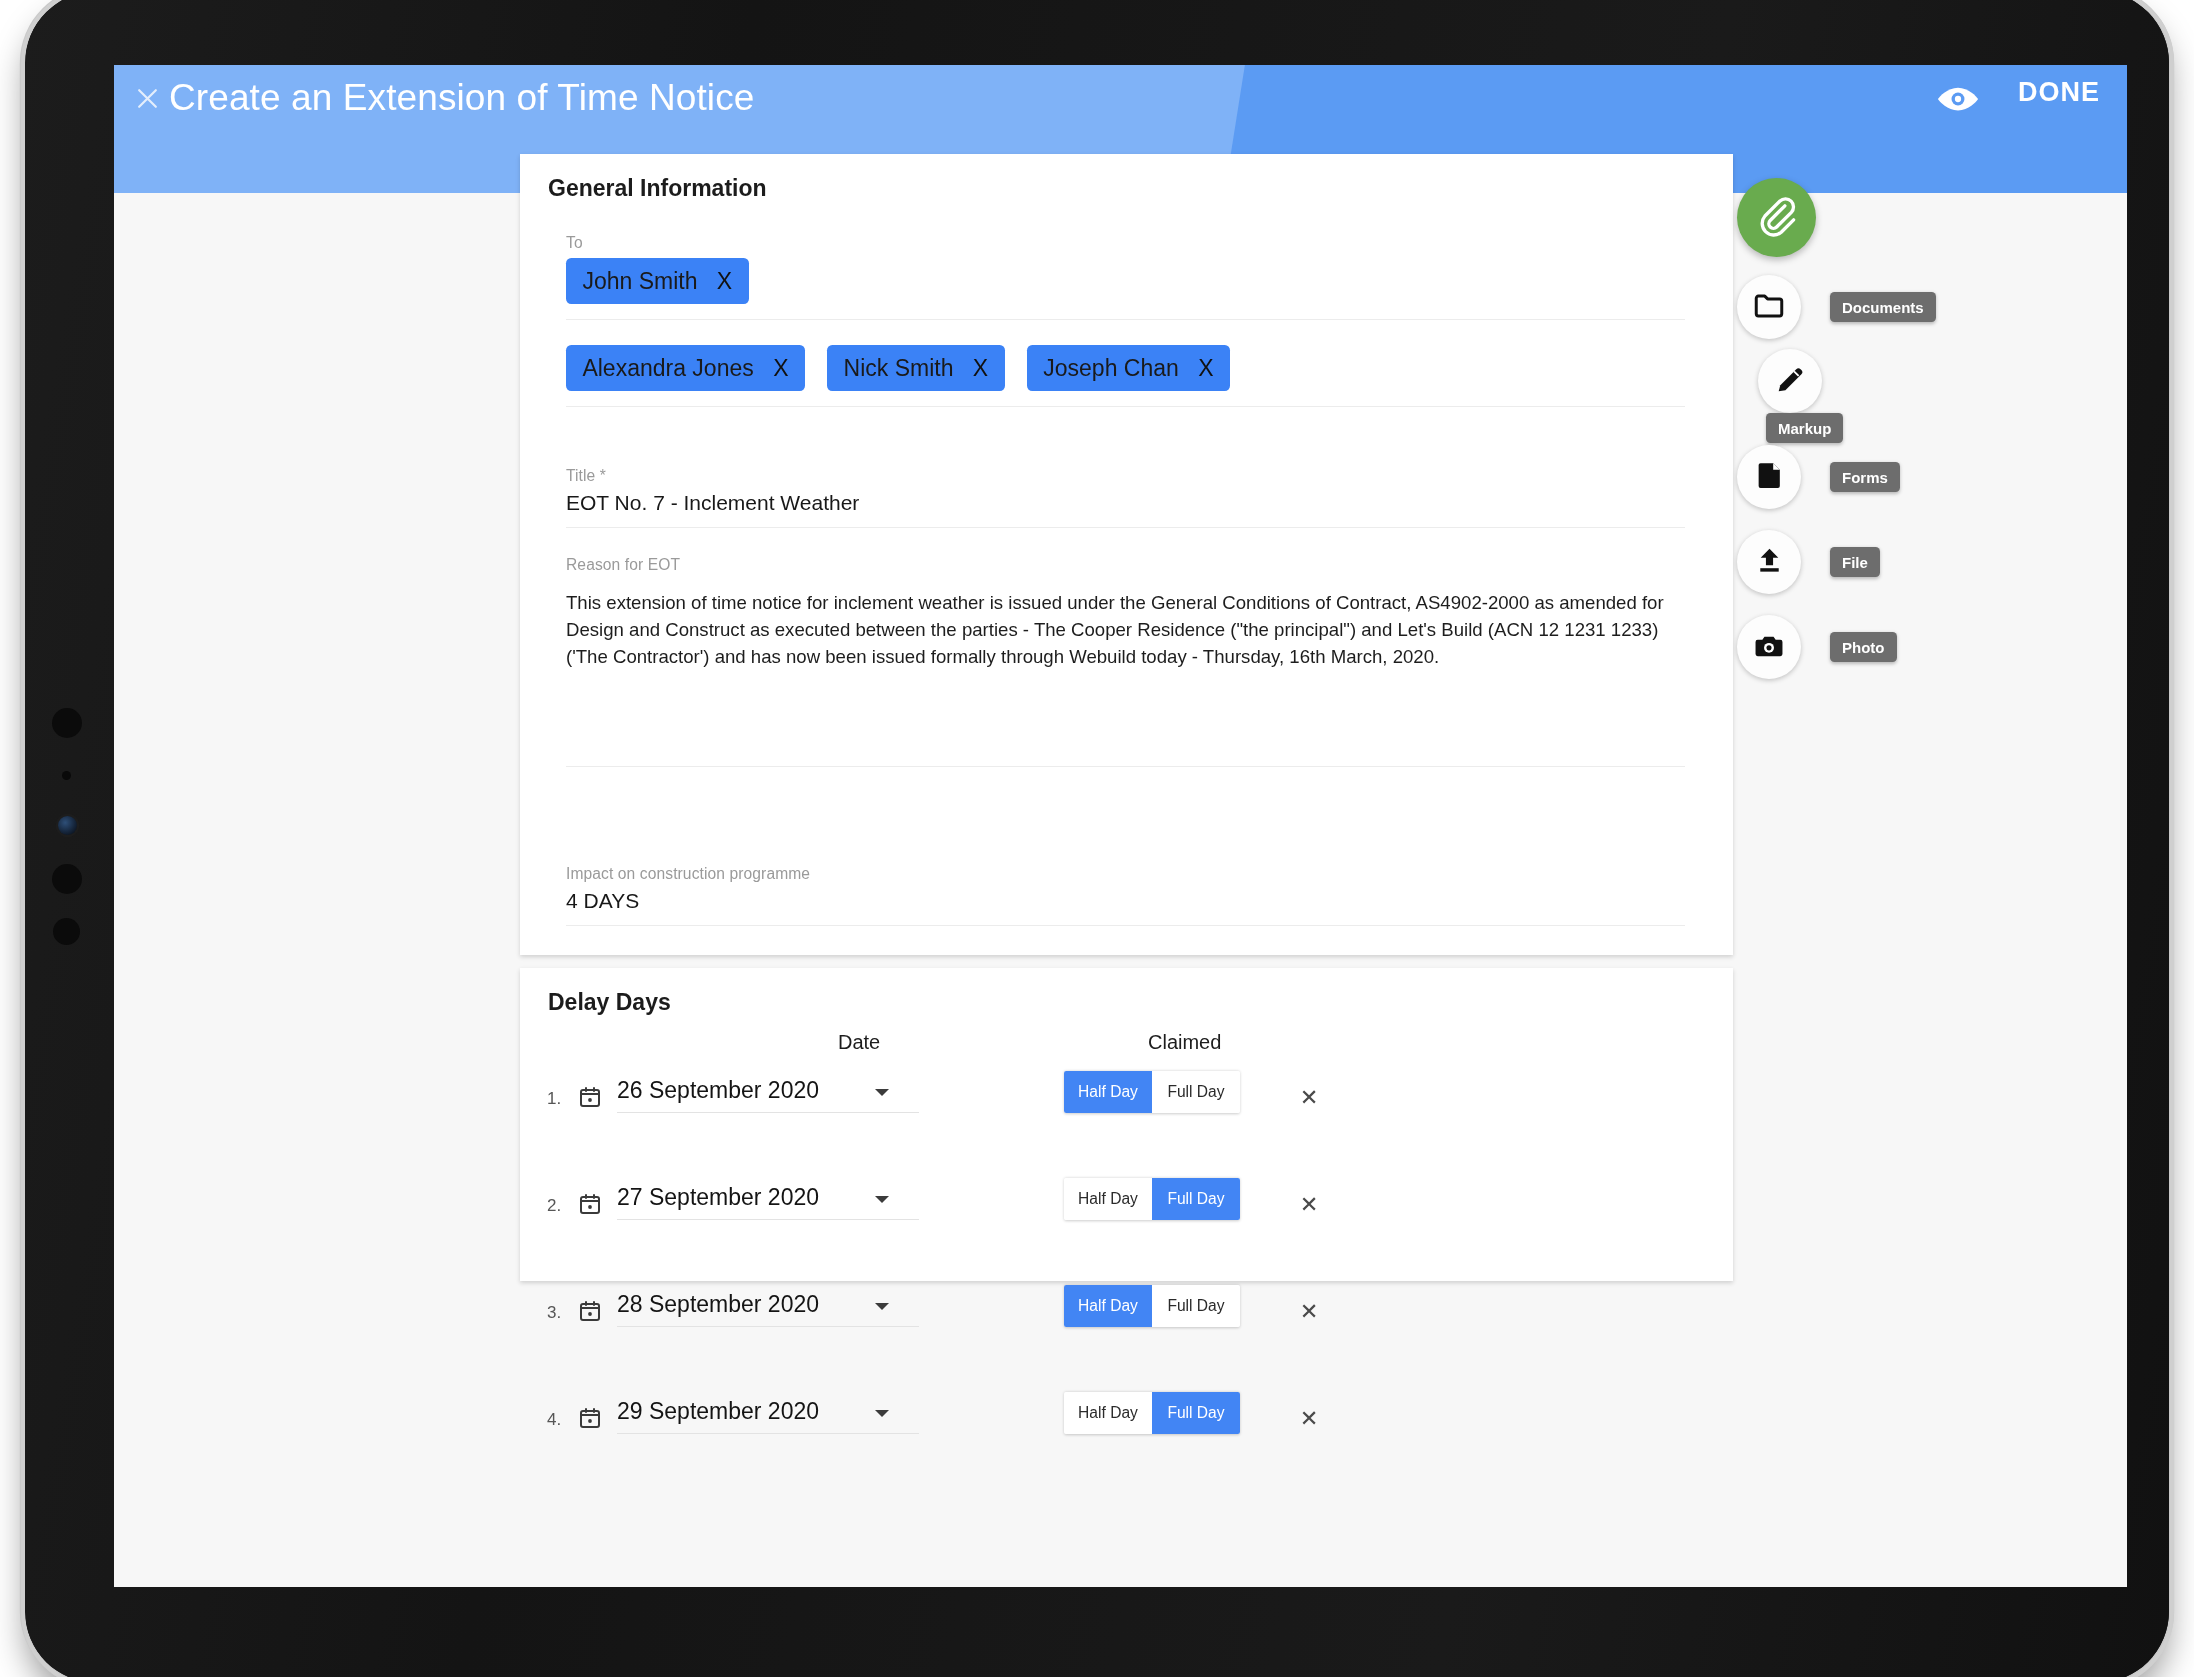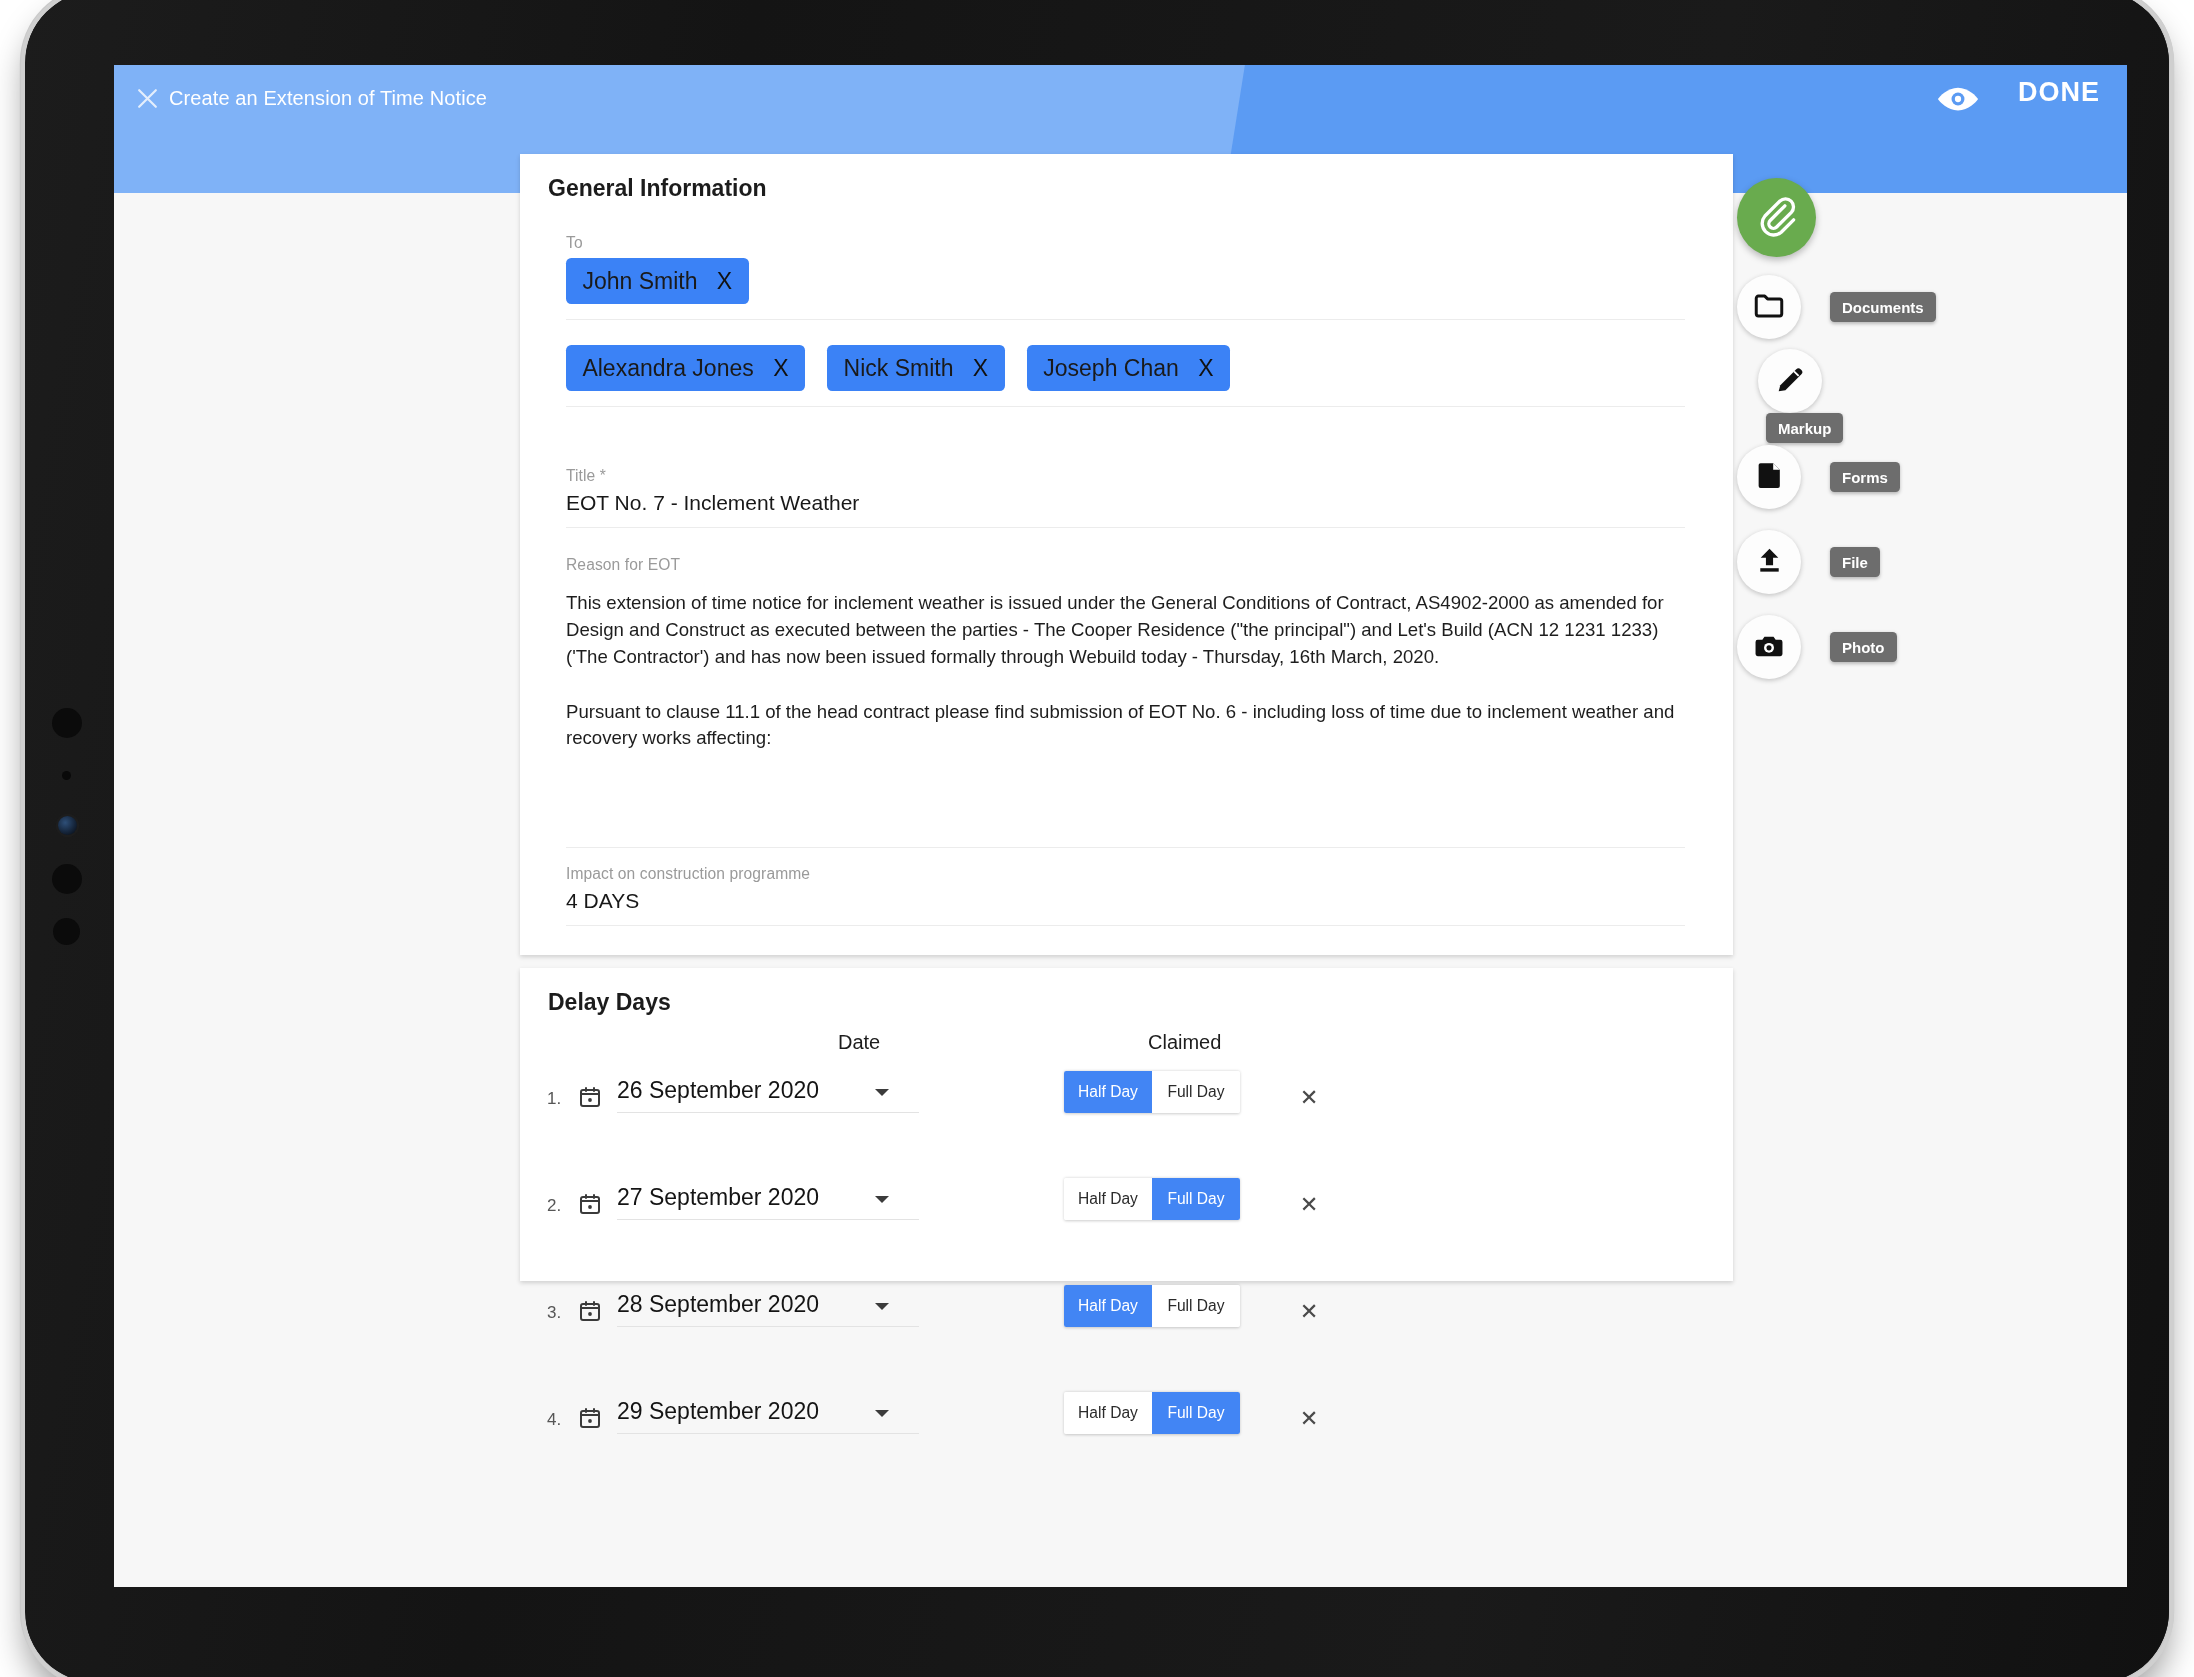--- a/index.html
+++ b/index.html
@@ -90,21 +90,21 @@
     position: absolute; left: 16.4px; top: 16.4px;
     width: 34px; height: 34px;
     display: flex; align-items: center; justify-content: center;
     color: #e4eefc; font-size: 28px; line-height: 1;
     cursor: pointer;
   }
   #header-title {
     position: absolute; left: 55px; top: 16.4px;
     height: 34px; line-height: 34px;
     color: #ffffff;
-    font-size: 20px;
+    font-size: 37px;
     letter-spacing: 0.1px;
     white-space: nowrap;
   }
   #header-actions {
     position: absolute; right: 27px; top: 12px;
     display: flex; align-items: flex-start; gap: 38px;
   }
   #eye-icon { width: 43px; height: 43px; display:flex; align-items:center; justify-content:center; cursor:pointer; }
   #done-button {
     color: #ffffff; font-size: 27px; font-weight: bold;
@@ -348,21 +348,20 @@
         <div class="field" style="top: 313px;">
           <span class="field-label">Title *</span>
           <div class="field-value" style="padding-bottom:12px;">EOT No. 7 - Inclement Weather</div>
           <div class="field-underline"></div>
         </div>
 
         <div class="field" style="top: 402px;">
           <span class="field-label">Reason for EOT</span>
           <div style="padding-top:10.4px; padding-bottom:95px;">
             <p class="reason-para">This extension of time notice for inclement weather is issued under the General Conditions of Contract, AS4902-2000 as amended for Design and Construct as executed between the parties - The Cooper Residence ("the principal") and Let's Build (ACN 12 1231 1233) ('The Contractor') and has now been issued formally through Webuild today - Thursday, 16th March, 2020.</p>
-            <p class="reason-para">Pursuant to clause 11.1 of the head contract please find submission of EOT No. 6 - including loss of time due to inclement weather and recovery works affecting:</p>
           </div>
           <div class="field-underline"></div>
         </div>
 
         <div class="field" style="top: 711px;">
           <span class="field-label">Impact on construction programme</span>
           <div class="field-value" style="padding-bottom:12px;">4 DAYS</div>
           <div class="field-underline"></div>
         </div>
 

